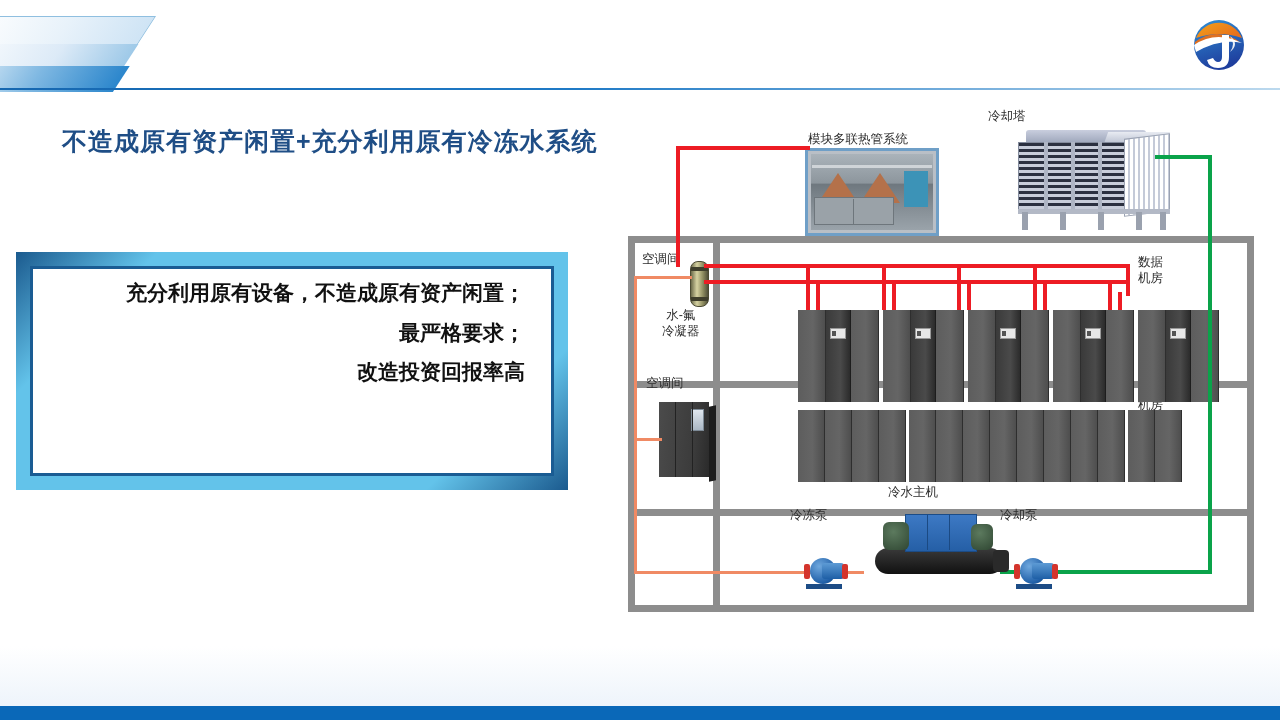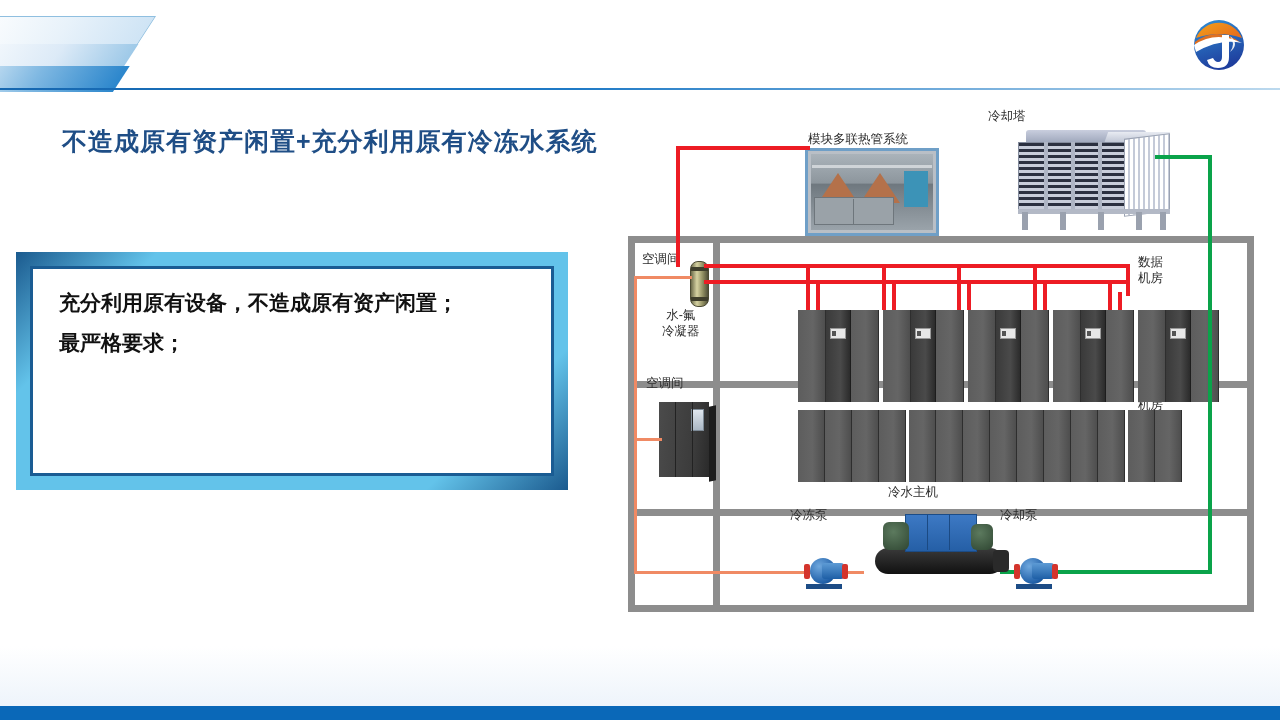--- a/index.html
+++ b/index.html
@@ -32,21 +32,21 @@
   
   .subtitle{position:absolute;left:62px;top:125px;font-size:25px;font-weight:bold;
      color:#1f4e86;letter-spacing:1px;}
 
   
   .callout{position:absolute;left:16px;top:252px;width:552px;height:238px;
      background:linear-gradient(135deg,#1b5a8e 0%,#63c3ea 18%,#63c3ea 82%,#1b5a8e 100%);
      padding:0;box-sizing:border-box;}
   .callout .inner{position:absolute;left:14px;top:14px;right:14px;bottom:14px;
      background:#ffffff;border:3px solid #1a5c93;box-sizing:border-box;
-     padding:22px 26px 0 26px;}
+     padding:12px 26px 0 26px;text-align:right;}
   .callout p{margin:0 0 16px 0;font-size:21px;font-weight:bold;color:#111;line-height:1.12;}
   .callout p:last-child{margin-bottom:0;}
 
   
   .diagram{position:absolute;left:600px;top:100px;width:670px;height:530px;}
   .lbl{position:absolute;font-size:12.5px;color:#2d2d2d;white-space:pre;line-height:1.25;}
 
   
   .bld{position:absolute;left:28px;top:136px;width:626px;height:376px;
        border:7px solid #8d8d8d;box-sizing:border-box;background:#fff;}
@@ -172,20 +172,21 @@
     </svg>
     <div class="hdr-rule"></div>
   </div>
 
   <div class="subtitle">不造成原有资产闲置+充分利用原有冷冻水系统</div>
 
   <div class="callout">
     <div class="inner">
       <p>充分利用原有设备，不造成原有资产闲置；</p>
       <p>最严格要求；</p>
+      <p>改造投资回报率高</p>
     </div>
   </div>
 
   <div class="diagram">
 
     <div class="lbl" style="left:208px;top:32px;">模块多联热管系统</div>
     <div class="lbl" style="left:388px;top:9px;">冷却塔</div>
 
     <div class="hpu">
       <div class="frameimg"></div>

